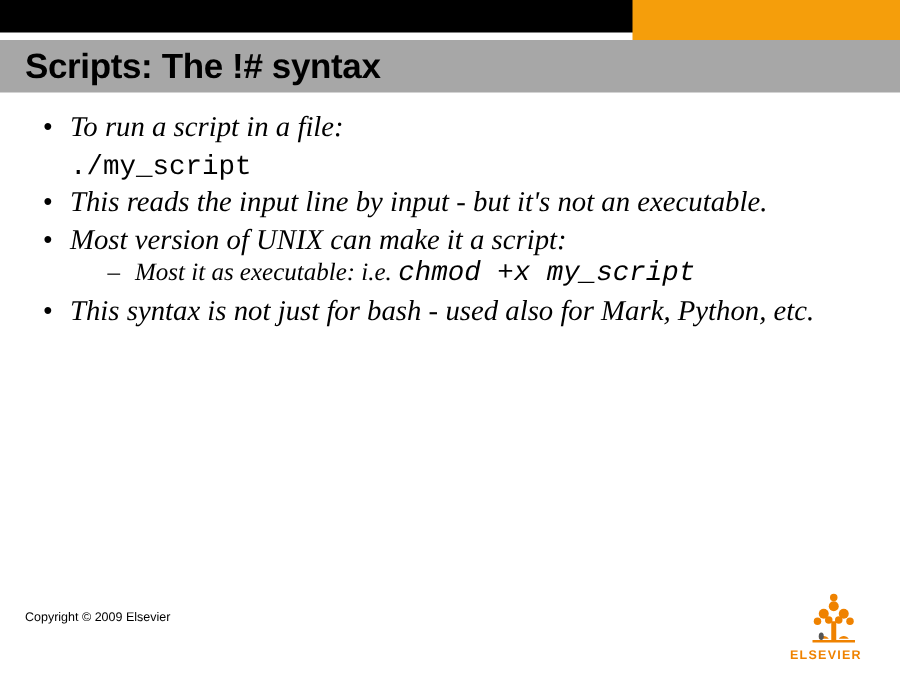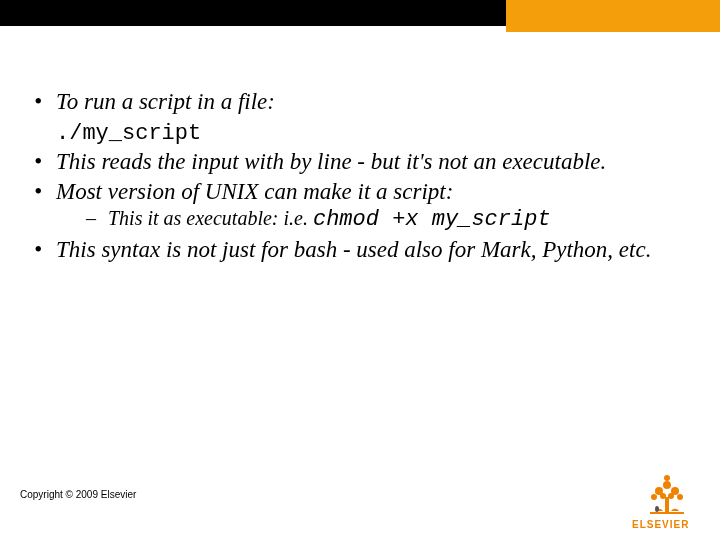--- a/index.html
+++ b/index.html
@@ -23,34 +23,37 @@
   .logo-tree { width: 46px; height: 46px; margin: 0 auto 2px; }
   .logo-tree svg { width: 46px; height: 46px; display: block; }
   .logo-text { font-family: Arial, Helvetica, sans-serif; font-size: 10px; letter-spacing: 1px; color: #ef8200; font-weight: 600; }
 </style>
 </head>
 <body>
 
 <div class="slide">
   <div class="topbar"></div>
   <div class="orange-box"></div>
+  <div class="title-bar">
+    <h1>Scripts: The !# syntax</h1>
+  </div>
 
   <div class="content">
     <ul class="bullets">
       <li><span>To run a script in a file:</span></li>
     </ul>
     <div class="inline-block">
       <span class="mono">./my_script</span>
     </div>
     <ul class="bullets">
-      <li><span>This reads the input with by line - but it's not an executable.</span></li>
+      <li><span>This reads the input line by input - but it's not an executable.</span></li>
       <li>
         <span>Most version of UNIX can make it a script:</span>
         <ul class="sub">
-          <li><span>This it as executable: i.e. </span><span class="mono">chmod +x my_script</span></li>
+          <li><span>Most it as executable: i.e. </span><span class="mono">chmod +x my_script</span></li>
         </ul>
       </li>
       <li><span>This syntax is not just for bash - used also for Mark, Python, etc.</span></li>
     </ul>
   </div>
 
   <div class="copyright">Copyright © 2009 Elsevier</div>
 
   <div class="logo">
     <div class="logo-tree">

